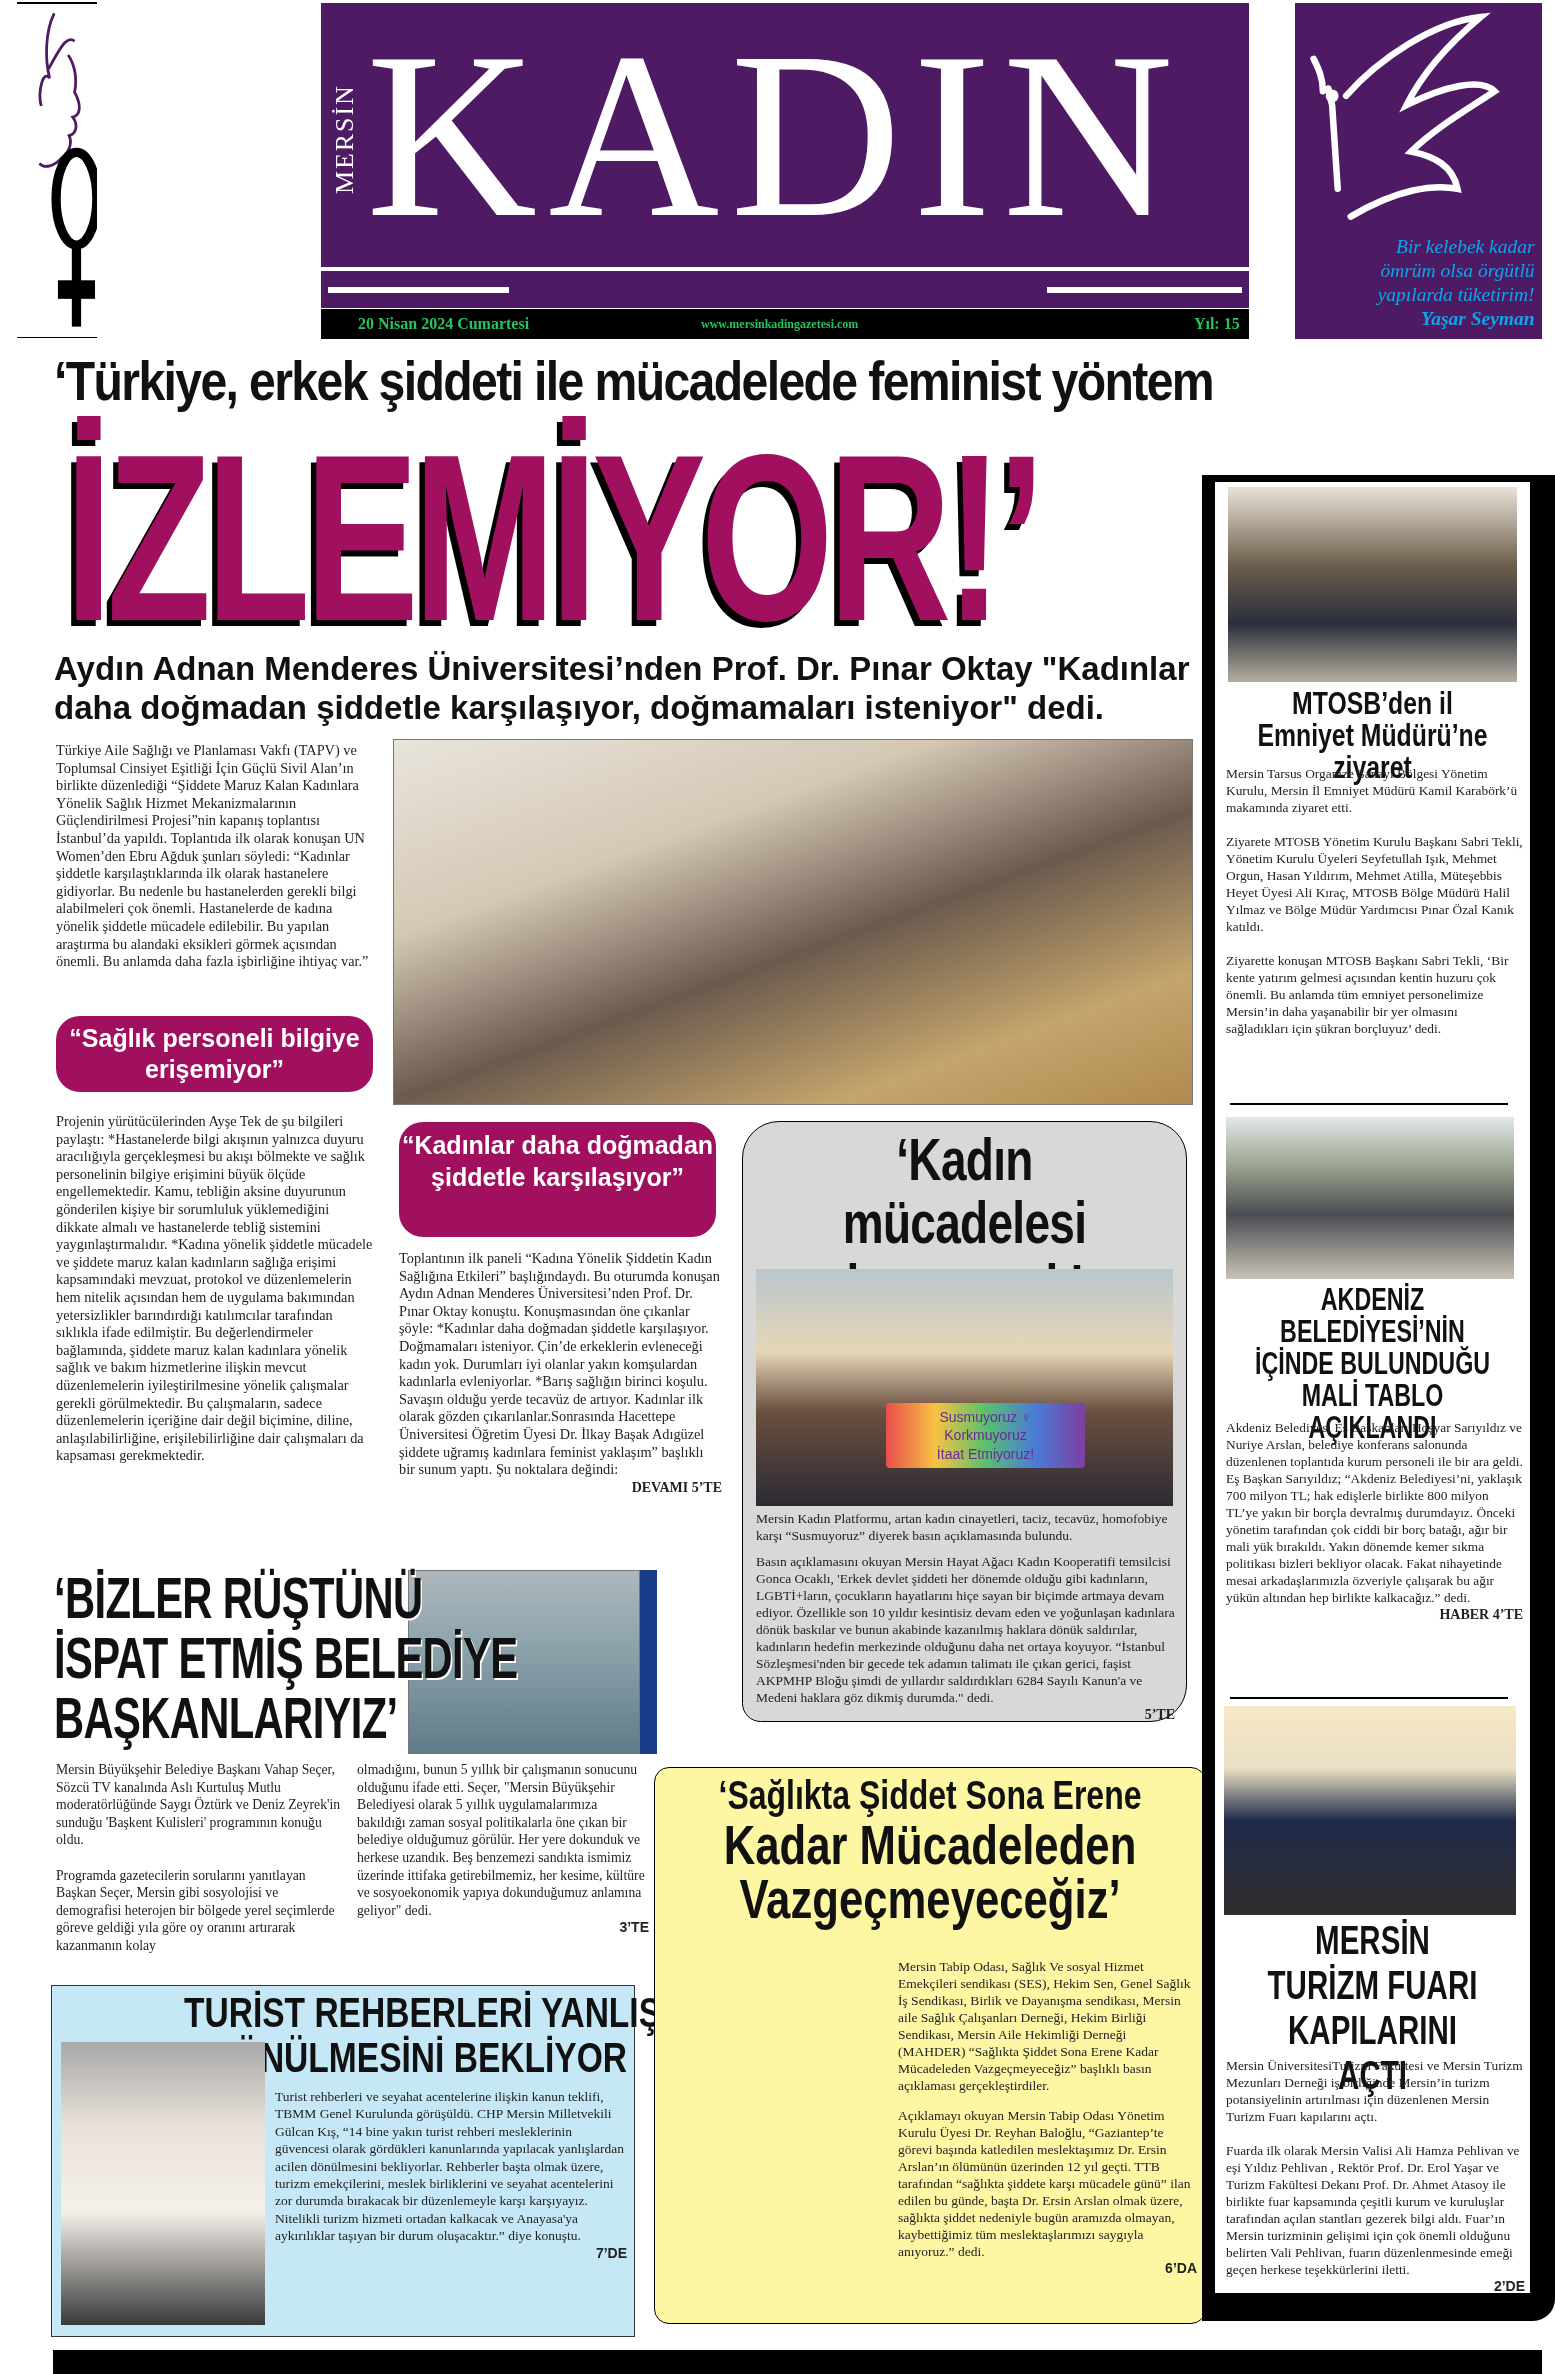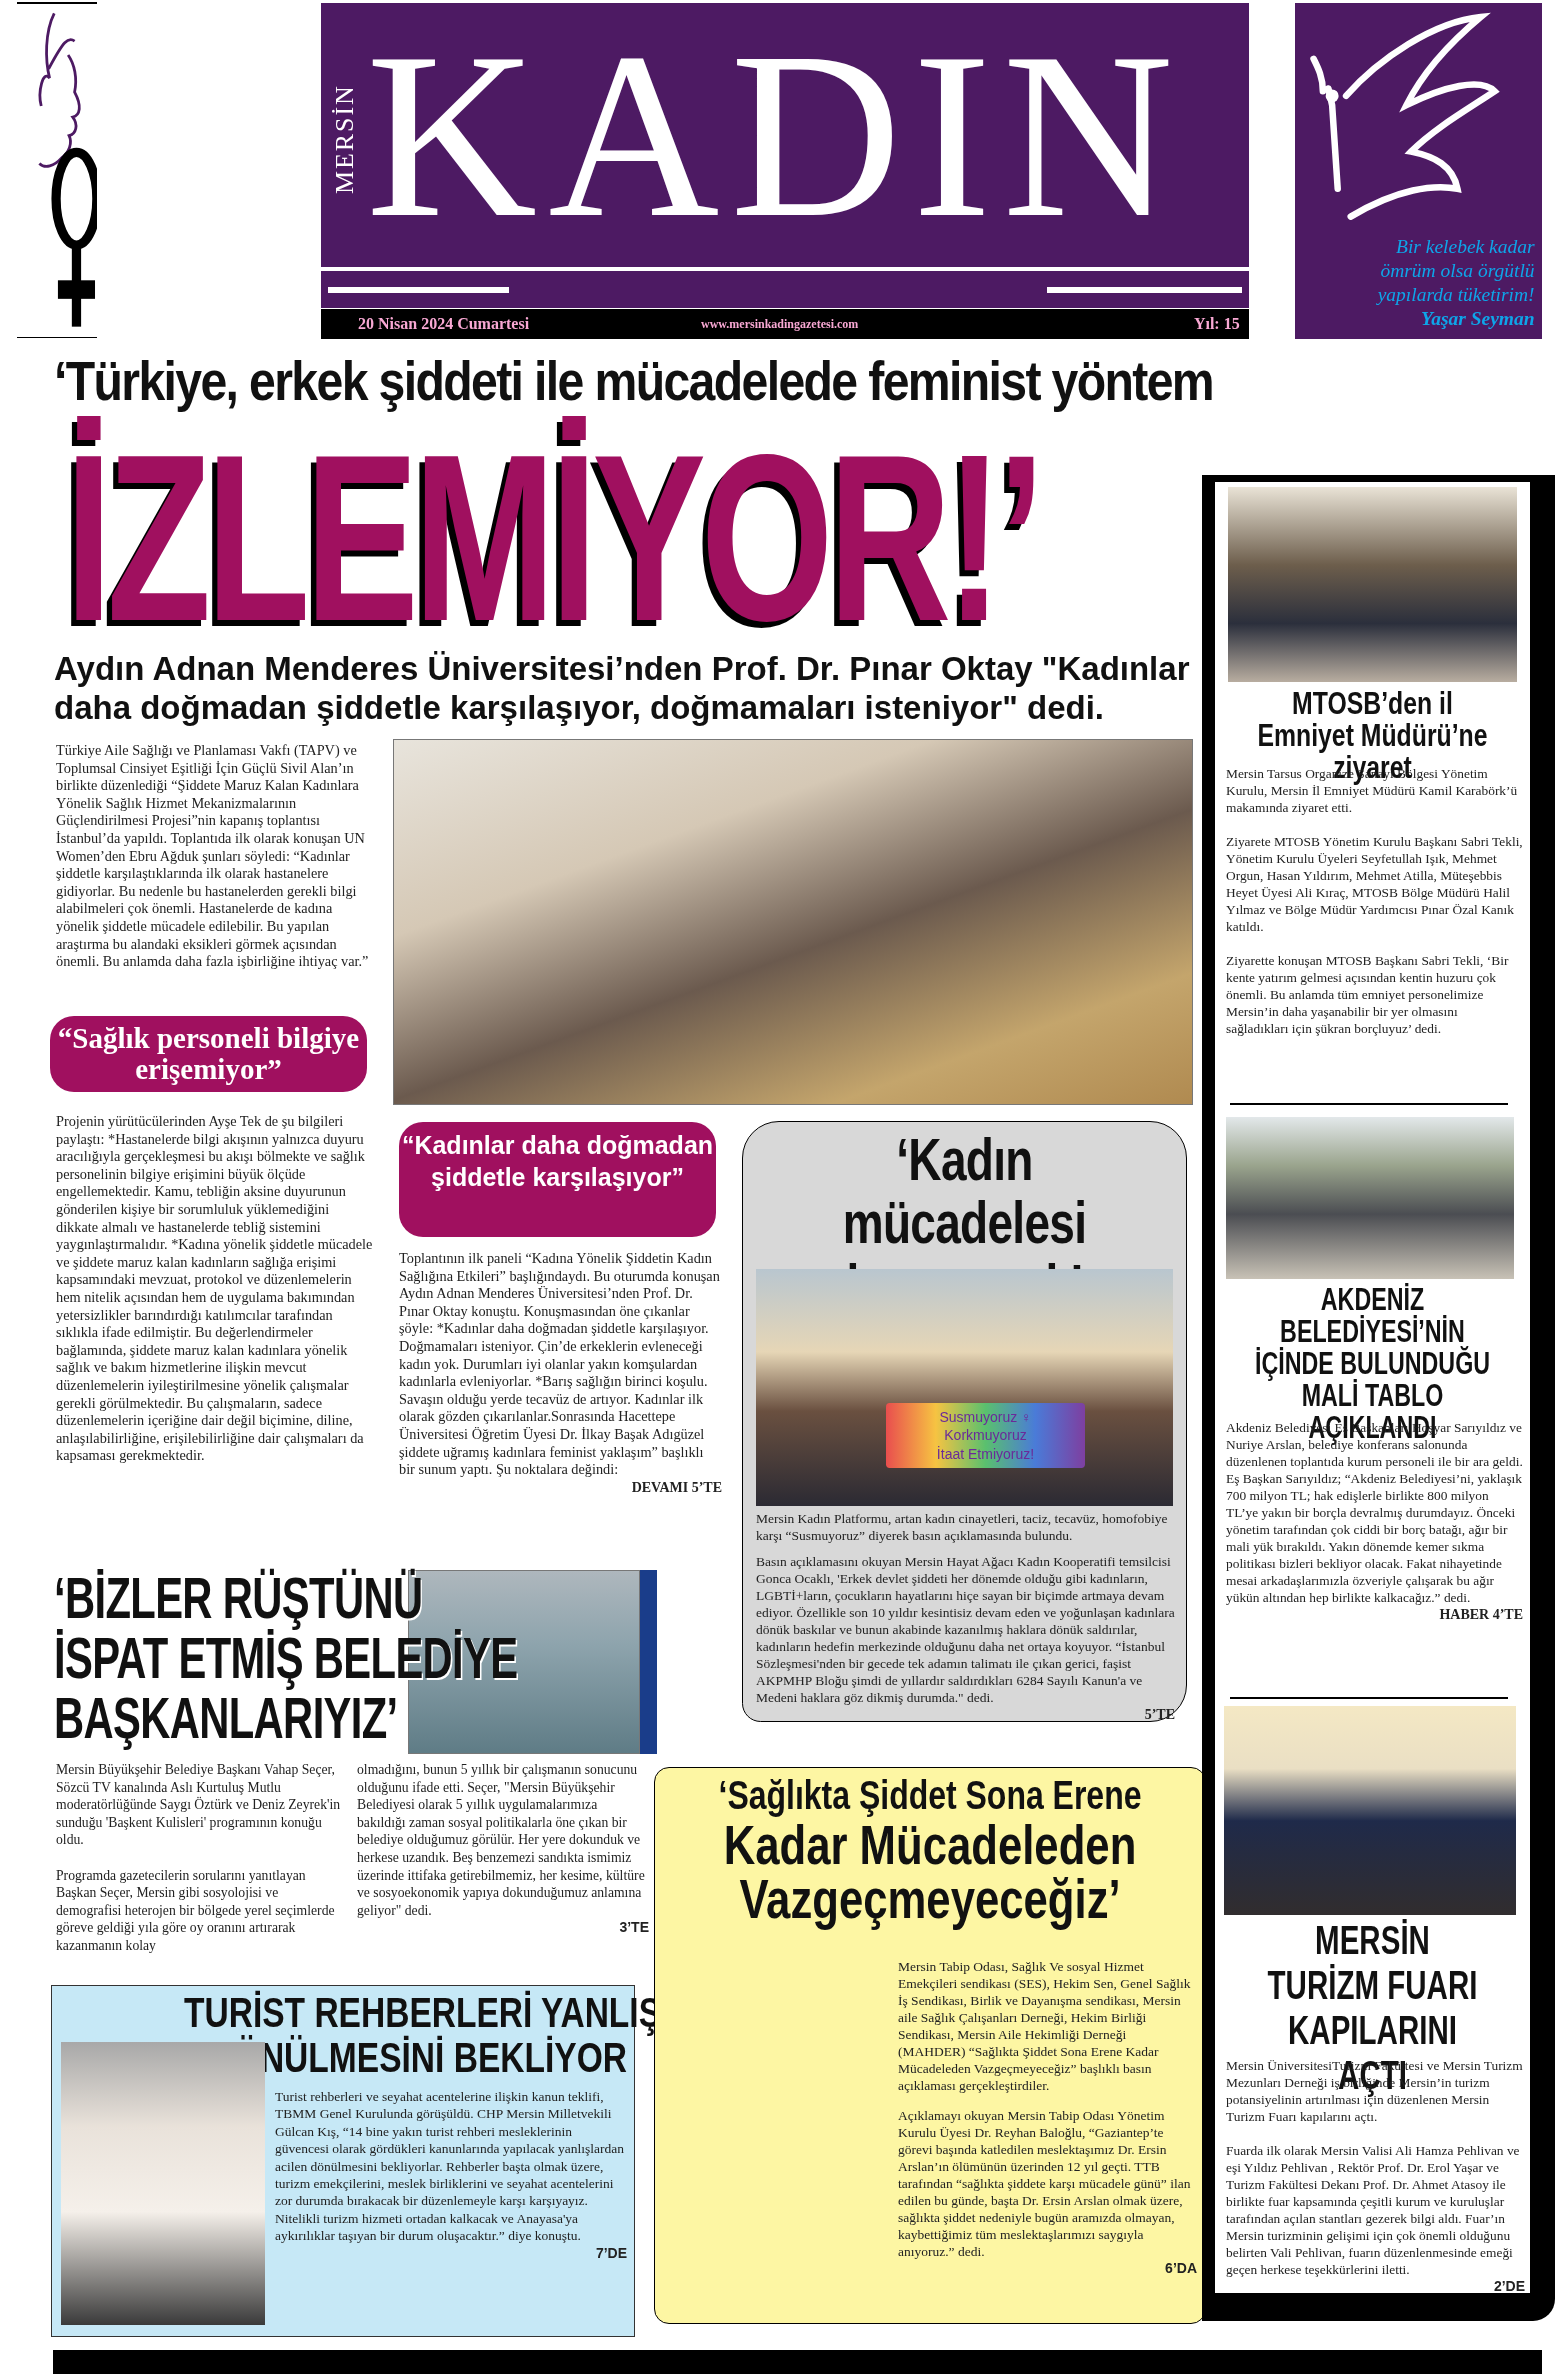--- a/index.html
+++ b/index.html
@@ -8,38 +8,38 @@
 
   .abs { position: absolute; }
   .logo-box { left: 16.7px; top: 1.9px; width: 80px; height: 336px; border-top: 2.8px solid #000; border-bottom: 1.9px solid #000; }
   .mast-purple { left: 321px; top: 2.8px; width: 928px; height: 264px; background: #4d1a63; }
   .mast-mersin { left: 330px; top: 46px; width: 37px; height: 186px; color: #fff; font-family: "Liberation Serif", serif; font-size: 26px; letter-spacing: 1.9px; writing-mode: vertical-rl; transform: rotate(180deg); text-align: center; }
   .mast-kadin { left: 366px; top: 18.6px; width: 881px; height: 223px; color: #fff; font-family: "Liberation Serif", serif; font-size: 237px; line-height: 232px; letter-spacing: 11px; text-align: left; }
   .mast-strip { left: 321px; top: 271px; width: 928px; height: 37px; background: #4d1a63; }
   .mast-strip .bar-l { position: absolute; left: 7.4px; top: 16px; width: 181px; height: 5.6px; background: #fff; }
   .mast-strip .bar-r { position: absolute; right: 7.4px; top: 16px; width: 195px; height: 5.6px; background: #fff; }
   .mast-strip .sub { position: absolute; left: 0; right: 0; top: 3.7px; text-align: center; color: #fff; font-family: "Liberation Sans", sans-serif; font-style: italic; font-size: 23px; letter-spacing: 0.9px; }
-  .mast-date { left: 321px; top: 309px; width: 928px; height: 30px; background: #000; color: #f9a8d4; font-weight: bold; font-size: 16px; }
+  .mast-date { left: 321px; top: 309px; width: 928px; height: 30px; background: #000; color: #22c55e; font-weight: bold; font-size: 16px; }
   .mast-date span { position: absolute; top: 5.6px; }
   .mast-right { left: 1295px; top: 2.8px; width: 247px; height: 336px; background: #4d1a63; }
   .quote-text { position: absolute; right: 7.4px; top: 232px; text-align: right; color: #0ea5e9; font-style: italic; font-size: 19.5px; line-height: 24px; }
   .quote-author { font-weight: bold; }
 
   
   .kicker { left: 54px; top: 348px; width: 1503px; font-family: "Liberation Sans", sans-serif; font-weight: bold; font-size: 56px; letter-spacing: -1.9px; transform: scaleX(0.86); transform-origin: left; white-space: nowrap; }
   .big-head { left: 65px; top: 417px; width: 1150px; height: 241px; font-family: "Liberation Sans", sans-serif; font-weight: bold; font-size: 237px; line-height: 241px; color: #a0105f; letter-spacing: -7.4px; transform: scaleX(0.72); transform-origin: left; white-space: nowrap; text-shadow: -7.4px 5.6px 0 #000; }
 
   .deck { left: 54px; top: 649px; width: 1136px; font-family: "Liberation Sans", sans-serif; font-weight: bold; font-size: 33px; line-height: 39px; }
 
   .body-txt { font-family: "Liberation Serif", serif; font-size: 14.3px; line-height: 17.6px; color: #222; }
   .col1 { left: 56px; top: 742px; width: 317px; }
   .col1b { left: 56px; top: 1113px; width: 317px; }
 
   .pill { background: #a0105f; color: #fff; border-radius: 24px; font-family: "Liberation Sans", sans-serif; font-weight: bold; text-align: center; }
-  .pill1 { left: 50px; top: 1016px; width: 317px; height: 76px; font-size: 29px; line-height: 31px; padding-top: 7.4px; font-family: Liberation Serif, serif; }
+  .pill1 { left: 56px; top: 1016px; width: 317px; height: 76px; font-size: 25px; line-height: 31px; padding-top: 7.4px; }
   .pill2 { left: 399px; top: 1122px; width: 317px; height: 115px; font-size: 25px; line-height: 32px; padding-top: 7.4px; }
 
   .photo { background: linear-gradient(135deg, #c9b9a0 0%, #8c7f6a 40%, #d8cdb8 70%, #a89478 100%); border: 0.9px solid #777; }
   .photo-conf { left: 393px; top: 739px; width: 800px; height: 366px; background: linear-gradient(160deg, #e8e4dc 0%, #d5c8b5 30%, #6b5a4e 55%, #c4a56c 80%, #b08a50 100%); }
 
   .col2 { left: 399px; top: 1250px; width: 323px; }
   .more { text-align: right; font-weight: bold; font-family: "Liberation Serif", serif; font-size: 14px; }
 
   
   .gray-box { left: 742px; top: 1121px; width: 445px; height: 601px; background: #d8d8d8; border: 1.9px solid #000; border-radius: 37px 37px 37px 18.6px; }

